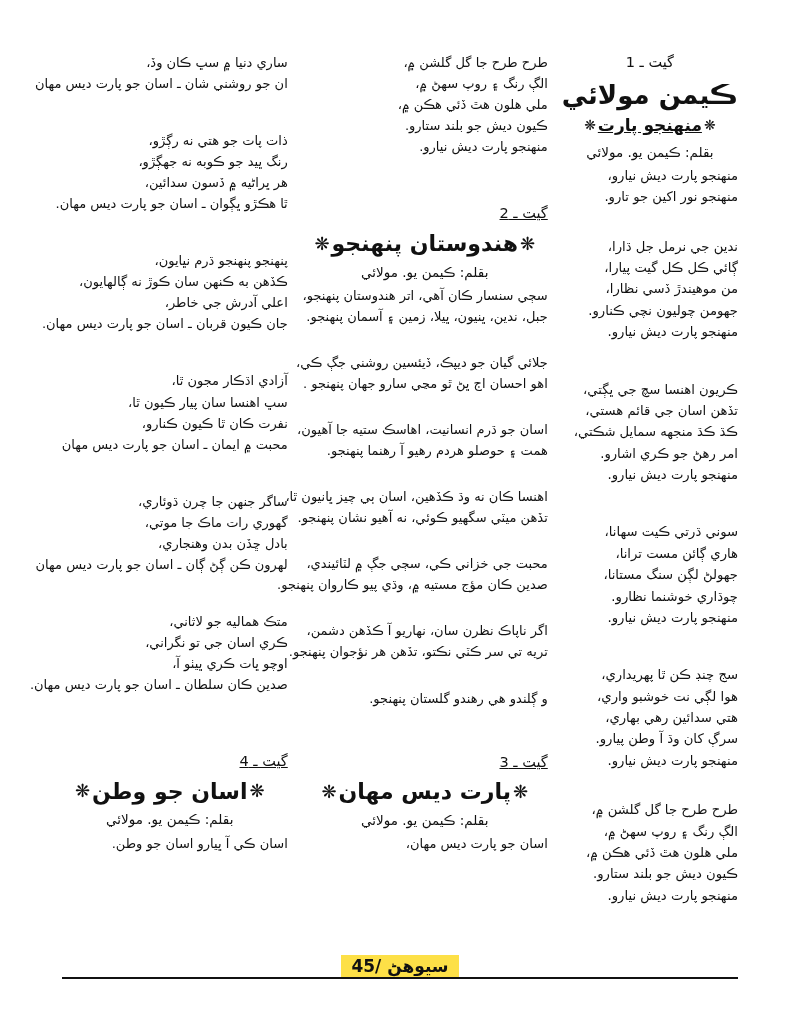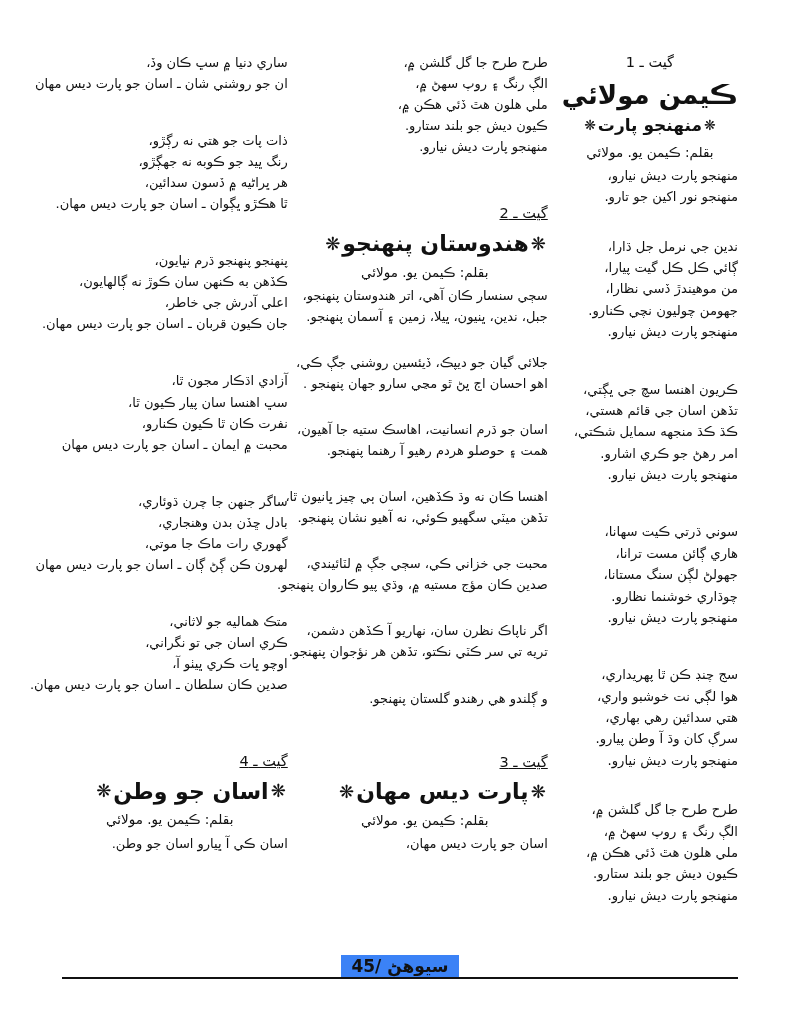--- a/index.html
+++ b/index.html
@@ -50,35 +50,37 @@
     text-align: center;
     margin: 0 0 4px 0;
     letter-spacing: 0;
     white-space: nowrap;
   }
   .song-number.right-align { text-align: right; padding-left: 8px; text-decoration: underline; }
 
   .song-title {
     font-size: 22px;
     font-weight: bold;
+    text-align: center;
     line-height: 1.35;
     margin: 0 0 2px 0;
     white-space: nowrap;
   }
   .song-title.big {
     font-size: 26px;
     margin-bottom: 1px;
   }
   .song-subtitle {
     font-size: 17px;
     font-weight: bold;
     text-align: center;
     line-height: 1.4;
     margin: 0 0 3px 0;
     white-space: nowrap;
+    text-decoration: underline;
   }
   .deco {
     display: inline-block;
     font-size: 0.82em;
     vertical-align: 0.08em;
     padding: 0 2px;
   }
   .byline {
     font-size: 13.5px;
     text-align: center;
@@ -137,21 +139,21 @@
     text-align: center;
     font-size: 17px;
     font-weight: bold;
     line-height: 22px;
     background: #ffffff;
     padding: 0 6px;
     display: block;
   }
   .footer-label-inner {
     display: inline-block;
-    background: #3b82f6;
+    background: #fde047;
     padding: 0 10px;
     position: relative;
     top: 1px;
   }
 </style>
 </head>
 <body>
 
 <div class="page">
 
@@ -325,22 +327,22 @@
         <p class="line">آزادي اڌڪار مجون ٿا،</p>
         <p class="line">سڀ اهنسا سان پيار ڪيون ٿا،</p>
         <p class="line">نفرت ڪان ٿا ڪيون ڪنارو،</p>
         <p class="line">محبت ۾ ايمان ـ اسان جو پارت ديس مهان</p>
       </div>
 
       <div class="spacer-md"></div>
 
       <div class="stanza">
         <p class="line">ساگر جنهن جا چرن ڌوئاري،</p>
+        <p class="line">گهوري رات ماڪ جا موتي،</p>
         <p class="line">بادل ڇڏن بدن وهنجاري،</p>
-        <p class="line">گهوري رات ماڪ جا موتي،</p>
         <p class="line">لهرون ڪن ڳڻ ڳان ـ اسان جو پارت ديس مهان</p>
       </div>
 
       <div class="spacer-md"></div>
 
       <div class="stanza">
         <p class="line">متڪ هماليه جو لاثاني،</p>
         <p class="line">ڪري اسان جي تو نگراني،</p>
         <p class="line">اوچو ڀات ڪري ڀيٺو آ،</p>
         <p class="line">صدين ڪان سلطان ـ اسان جو پارت ديس مهان.</p>

